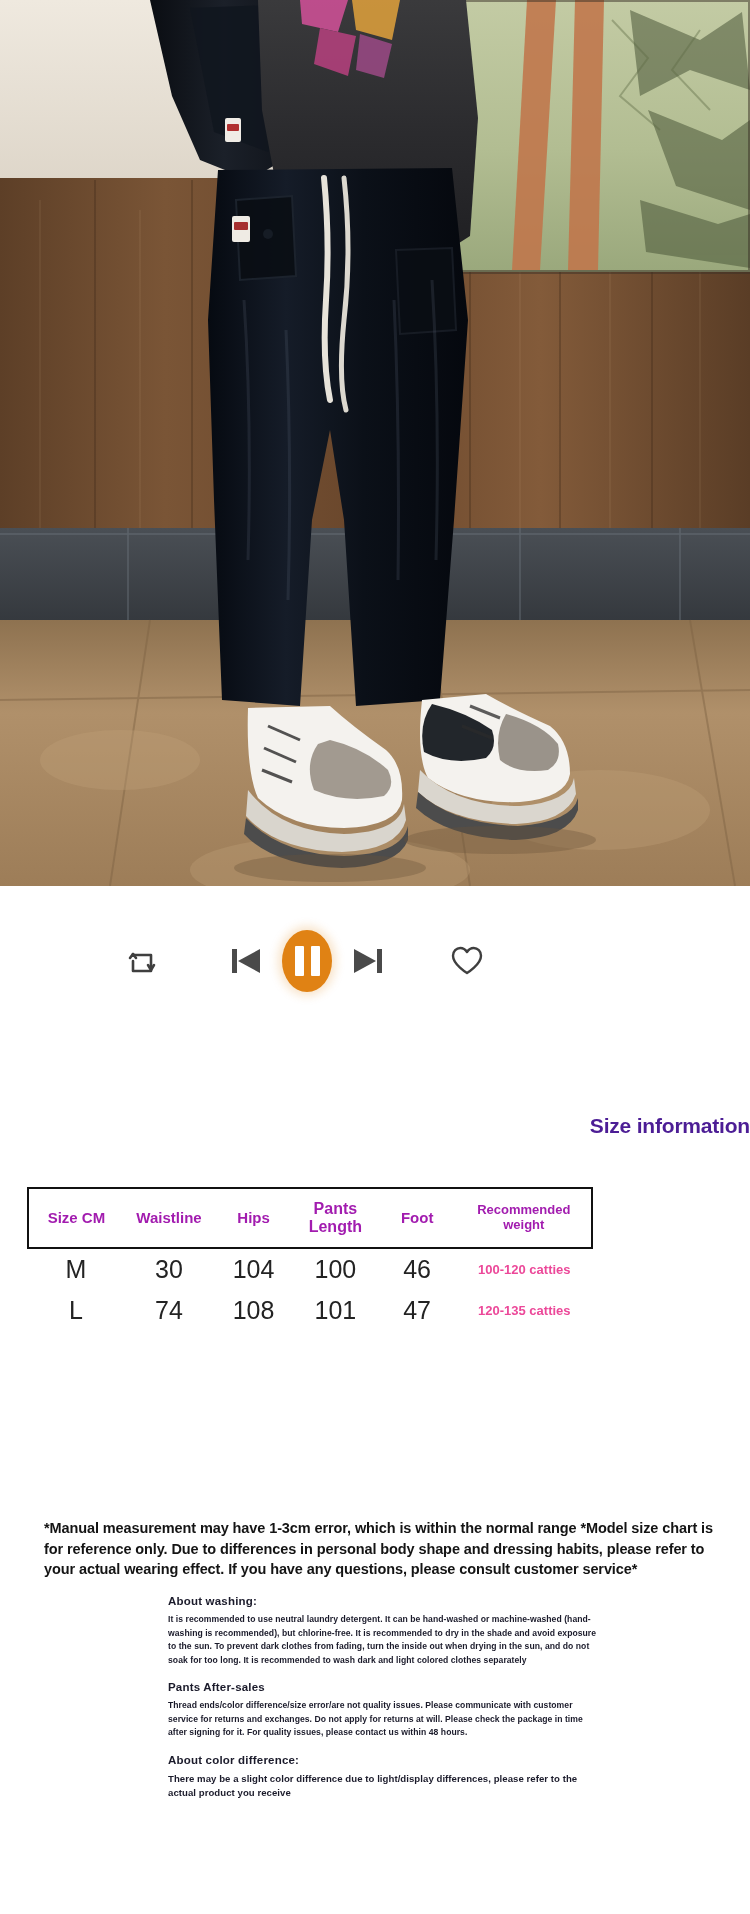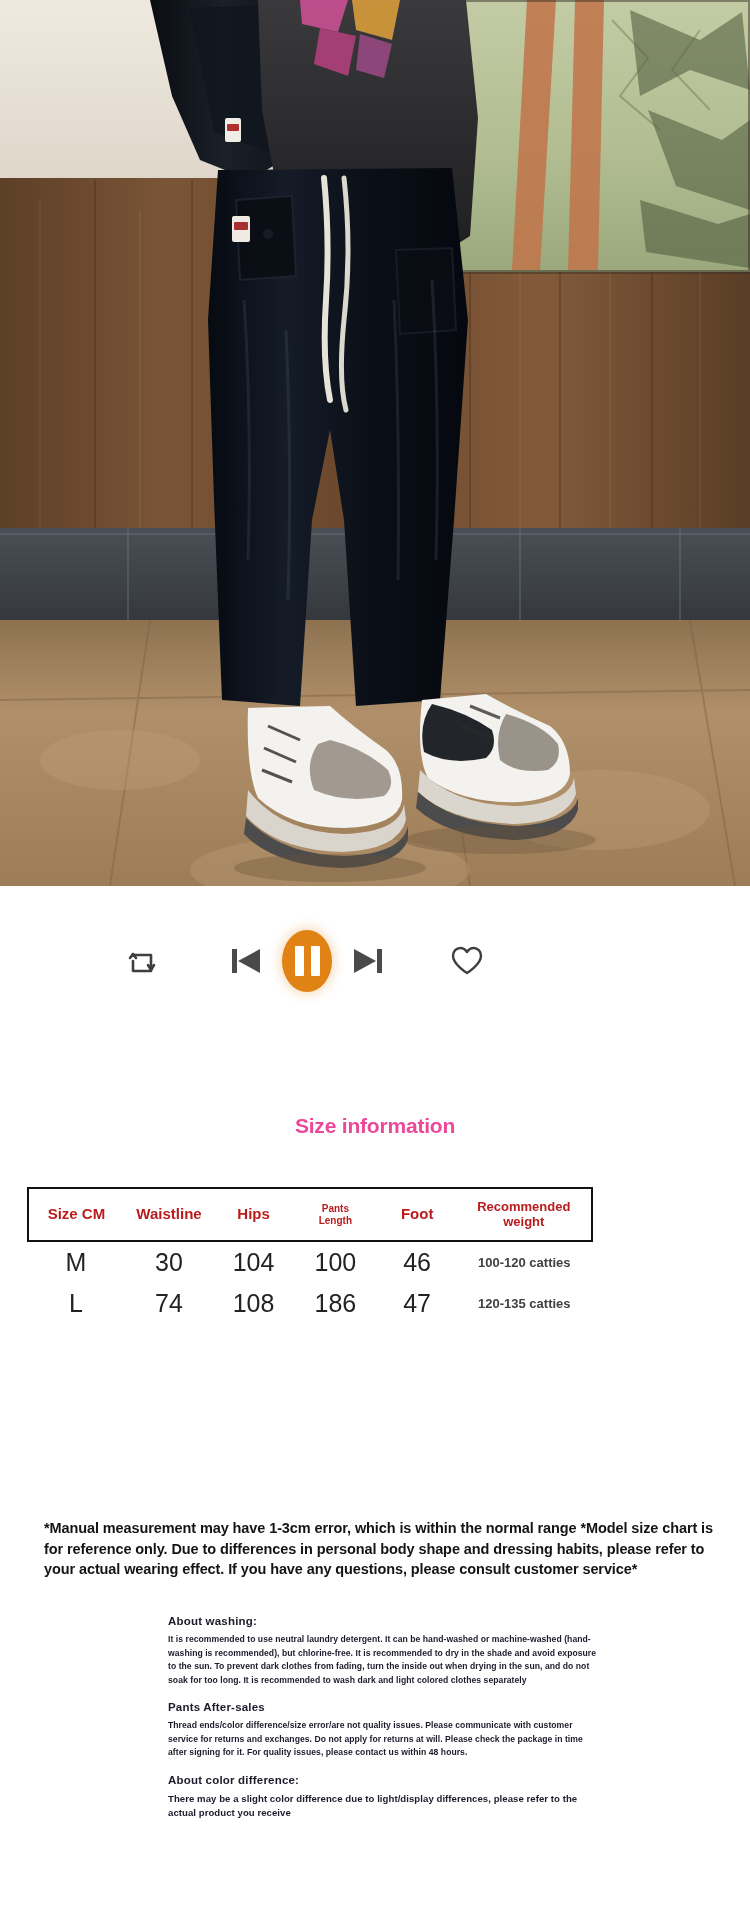--- a/index.html
+++ b/index.html
@@ -66,24 +66,24 @@
   }
 
   
   .size-section {
     position: absolute;
     left: 0;
     top: 1036px;
     width: 750px;
   }
   .size-title {
-    text-align: center;
+    text-align: right;
     font-size: 21px;
     font-weight: bold;
-    color: #ec4899;
+    color: #4c1d95;
     letter-spacing: -0.2px;
     padding-top: 78px;
   }
   .size-subtitle {
     text-align: center;
     font-size: 16px;
     color: #2a2a2a;
     letter-spacing: 1.2px;
     margin-top: 18px;
   }
@@ -102,44 +102,44 @@
   }
   .size-table thead tr {
     border: 2px solid #111111;
   }
   .size-table thead th {
     border-top: 2px solid #111111;
     border-bottom: 2px solid #111111;
     padding: 11px 0;
     font-size: 15px;
     font-weight: bold;
-    color: #b91c1c;
+    color: #a21caf;
     text-align: center;
     line-height: 1.12;
   }
   .size-table thead th:first-child { border-left: 2px solid #111111; }
   .size-table thead th:last-child  { border-right: 2px solid #111111; }
   .size-table th.col-size   { width: 17%; }
   .size-table th.col-waist  { width: 16%; }
   .size-table th.col-hips   { width: 14%; }
-  .size-table th.col-pants  { width: 15%; font-size: 10px; }
+  .size-table th.col-pants  { width: 15%; font-size: 16px; }
   .size-table th.col-foot   { width: 14%; }
   .size-table th.col-weight { width: 24%; font-size: 13px; }
 
   .size-table tbody td {
     padding: 6px 0;
     text-align: center;
     font-size: 25px;
     color: #232323;
     font-weight: 300;
   }
   .size-table tbody td.weight-cell {
     font-size: 13px;
     font-weight: bold;
-    color: #404040;
+    color: #ec4899;
   }
 
   
   .disclaimer {
     position: absolute;
     left: 44px;
     top: 1507px;
     width: 672px;
     font-size: 14.5px;
     font-weight: bold;
@@ -149,21 +149,20 @@
     margin-top: 11px;
   }
 
   
   .care {
     position: absolute;
     left: 168px;
     top: 1595px;
     width: 430px;
     color: #1b1b2b;
-    margin-top: 20px;
   }
   .care-head {
     font-size: 11.5px;
     font-weight: bold;
     letter-spacing: 0.2px;
     margin-bottom: 6px;
   }
   .care-body {
     font-size: 8.6px;
     font-weight: bold;
@@ -416,21 +415,21 @@
           <td>30</td>
           <td>104</td>
           <td>100</td>
           <td>46</td>
           <td class="weight-cell">100-120 catties</td>
         </tr>
         <tr>
           <td>L</td>
           <td>74</td>
           <td>108</td>
-          <td>186</td>
+          <td>101</td>
           <td>47</td>
           <td class="weight-cell">120-135 catties</td>
         </tr>
       </tbody>
   </table>
 </div>
 
 <div class="disclaimer">*Manual measurement may have 1-3cm error, which is within the normal range *Model size chart is for reference only. Due to differences in personal body shape and dressing habits, please refer to your actual wearing effect. If you have any questions, please consult customer service*</div>
 
 <div class="care">

